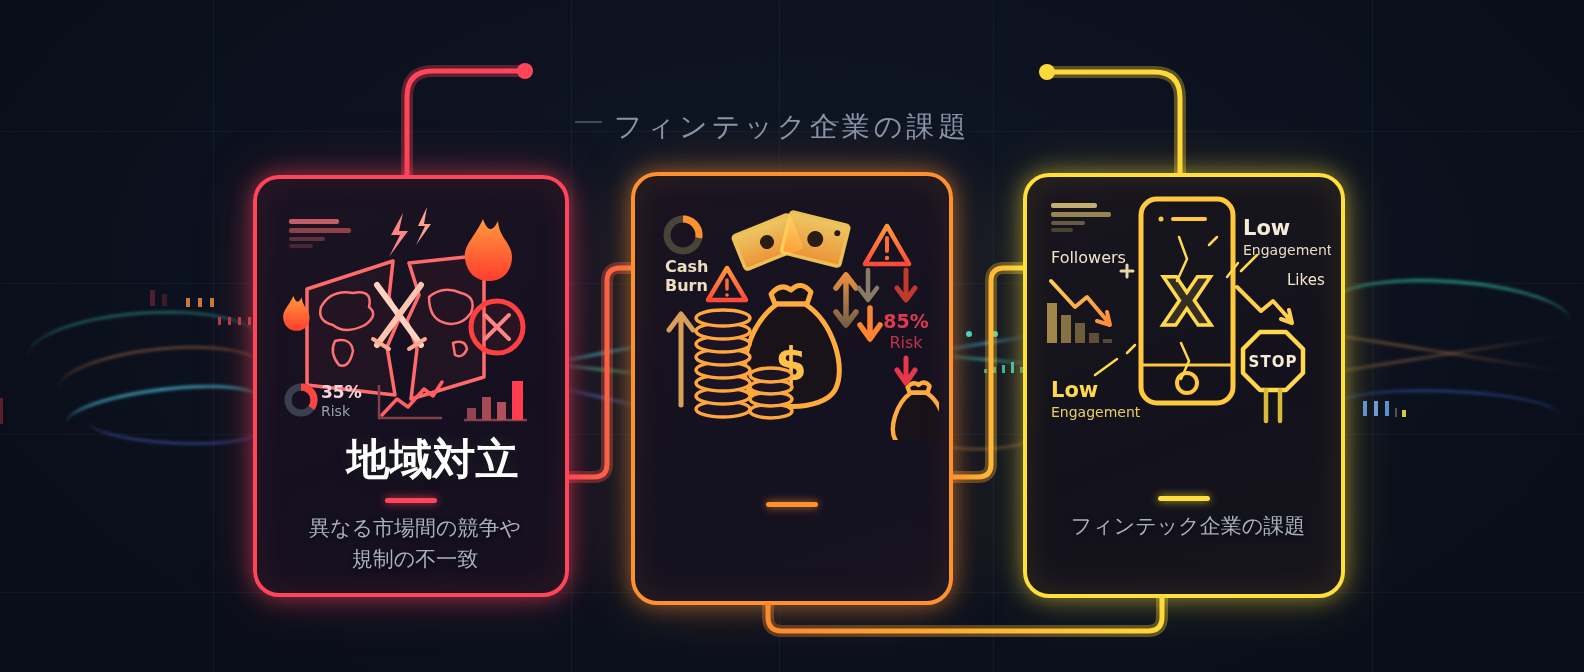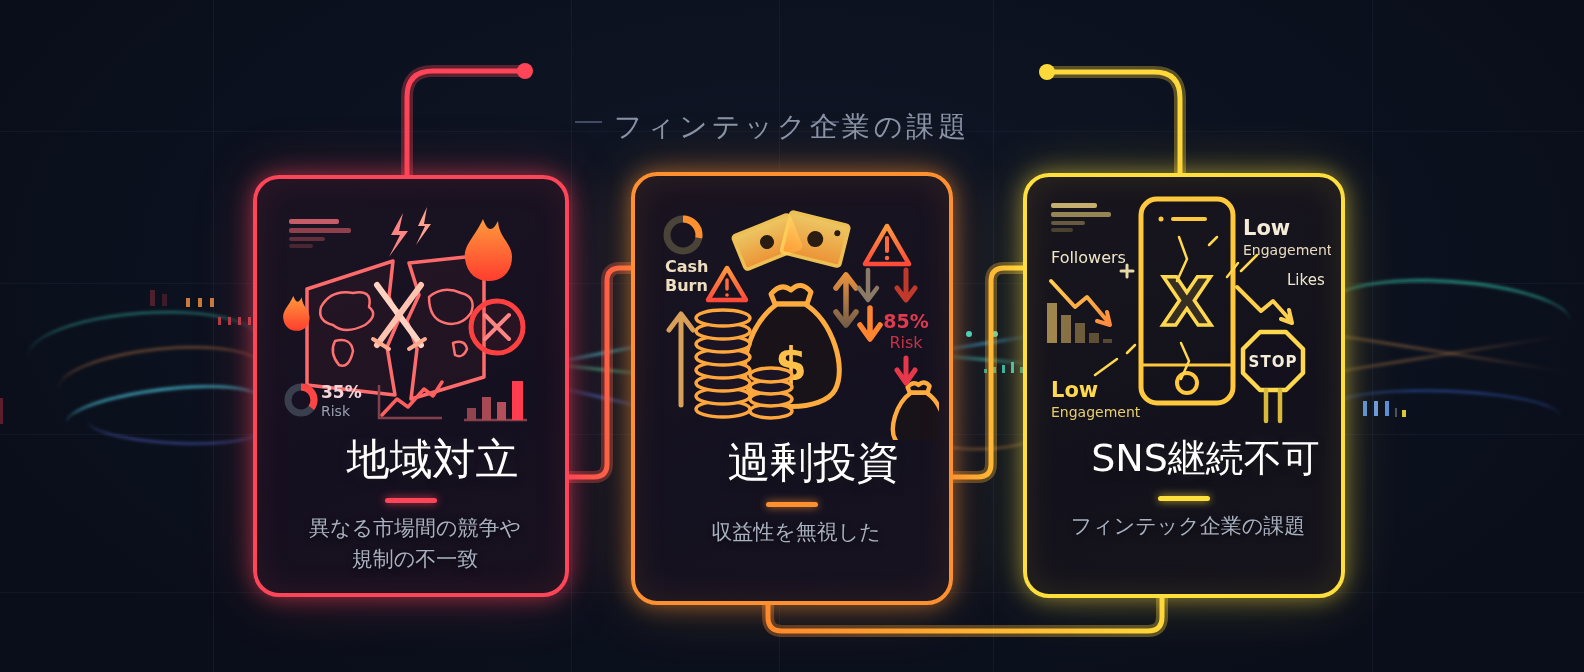--- a/index.html
+++ b/index.html
@@ -13,21 +13,21 @@
   
   .page-title{position:absolute;left:0;right:0;top:44px;text-align:center;color:#ffffff;
     font-size:45px;font-weight:bold;letter-spacing:2px;
     text-shadow:0 0 18px rgba(255,255,255,0.18),0 3px 10px rgba(0,0,0,0.8);}
   .page-subtitle{position:absolute;left:0;right:0;top:108px;text-align:center;color:#8a93a6;
     font-size:28px;letter-spacing:4px;}
   .sub-dash{position:absolute;top:121px;width:27px;height:2px;background:#59637a;opacity:.7;}
   
   .card{position:absolute;border-radius:26px;}
   .card-title{position:absolute;left:0;right:0;top:252px;text-align:center;color:#fff;
-    font-weight:normal;text-shadow:0 0 14px rgba(255,255,255,0.12),0 3px 8px rgba(0,0,0,0.75);margin-left:43px;}
+    font-weight:bold;text-shadow:0 0 14px rgba(255,255,255,0.12),0 3px 8px rgba(0,0,0,0.75);margin-left:43px;}
   .card-divider{position:absolute;left:50%;transform:translateX(-50%);top:319px;width:52px;height:5px;border-radius:3px;}
   .card-desc{position:absolute;left:8px;right:0;top:334px;text-align:center;color:#a9b1c0;
     font-size:21px;line-height:31px;text-shadow:0 2px 6px rgba(0,0,0,0.7);}
   #card1{left:253px;top:175px;width:308px;height:414px;border:4px solid #ff4557;
     background:linear-gradient(160deg,#1a1322 0%,#151020 60%,#18111f 100%);
     box-shadow:0 0 22px rgba(255,69,87,0.55),0 0 60px rgba(255,69,87,0.22),inset 0 0 34px rgba(255,69,87,0.10);}
   #card2{left:631px;top:172px;width:314px;height:425px;border:4px solid #ff9030;
     background:linear-gradient(160deg,#1a1420 0%,#141120 60%,#171320 100%);
     box-shadow:0 0 22px rgba(255,144,48,0.55),0 0 60px rgba(255,144,48,0.22),inset 0 0 34px rgba(255,144,48,0.10);}
   #card3{left:1023px;top:173px;width:314px;height:417px;border:4px solid #ffdf3c;
@@ -312,24 +312,22 @@
       </g>
       <g stroke="#c0392b" stroke-width="5" fill="none" stroke-linecap="round" stroke-linejoin="round">
         <path d="M 267 80 L 267 108 M 258 98 L 267 110 L 276 98"></path>
       </g>
       <text x="267" y="138" text-anchor="middle" font-size="19" font-weight="bold" fill="#e03a4e">85%</text>
       <text x="267" y="158" text-anchor="middle" font-size="16" fill="#c73246">Risk</text>
       <g stroke="#e8374a" stroke-width="5" fill="none" stroke-linecap="round" stroke-linejoin="round">
         <path d="M 267 168 L 267 190 M 258 180 L 267 193 L 276 180"></path>
       </g>
     </svg>
-    <div class="card-title">過剰投資</div>
     <div class="card-divider" style="background:#ff9030;box-shadow:0 0 8px rgba(255,144,48,.8)"></div>
     <div class="card-desc">
-      <div>収益性を無視した</div>
     </div>
   </div>
 
   <div id="card3" class="card" style="z-index:2">
     <svg class="icon-svg" width="300" height="238" viewBox="0 0 300 238" style="top:16px">
       <defs>
         <linearGradient id="fArrG" x1="0" y1="0" x2="1" y2="1">
           <stop offset="0" stop-color="#ffcf4d"></stop>
             <stop offset="1" stop-color="#ff8a3c"></stop>
         </linearGradient>
@@ -385,20 +383,19 @@
 
       <g>
         <path d="M 229 139 L 255 139 L 272 156 L 272 180 L 255 197 L 229 197 L 212 180 L 212 156 Z" fill="rgba(20,16,30,0.6)" stroke="#ffd84d" stroke-width="4.5" stroke-linejoin="round"></path>
         <path d="M 235 197 L 235 228 M 249 197 L 249 228" stroke="#d8b93a" stroke-width="4.5" stroke-linecap="round"></path>
       </g>
       <text x="242" y="174" text-anchor="middle" font-size="15" font-weight="bold" letter-spacing="1" fill="#f5ecd8">STOP</text>
 
       <text x="20" y="204" font-size="21" font-weight="bold" fill="#ffd84d">Low</text>
       <text x="20" y="224" font-size="14" fill="#e8cf6a">Engagement</text>
     </svg>
-    <div class="card-title">SNS継続不可</div>
     <div class="card-divider" style="background:#ffdf3c;box-shadow:0 0 8px rgba(255,223,60,.8)"></div>
     <div class="card-desc">
       <div>フィンテック企業の課題</div>
     </div>
   </div>
 
 </div>
 
 </body></html>

